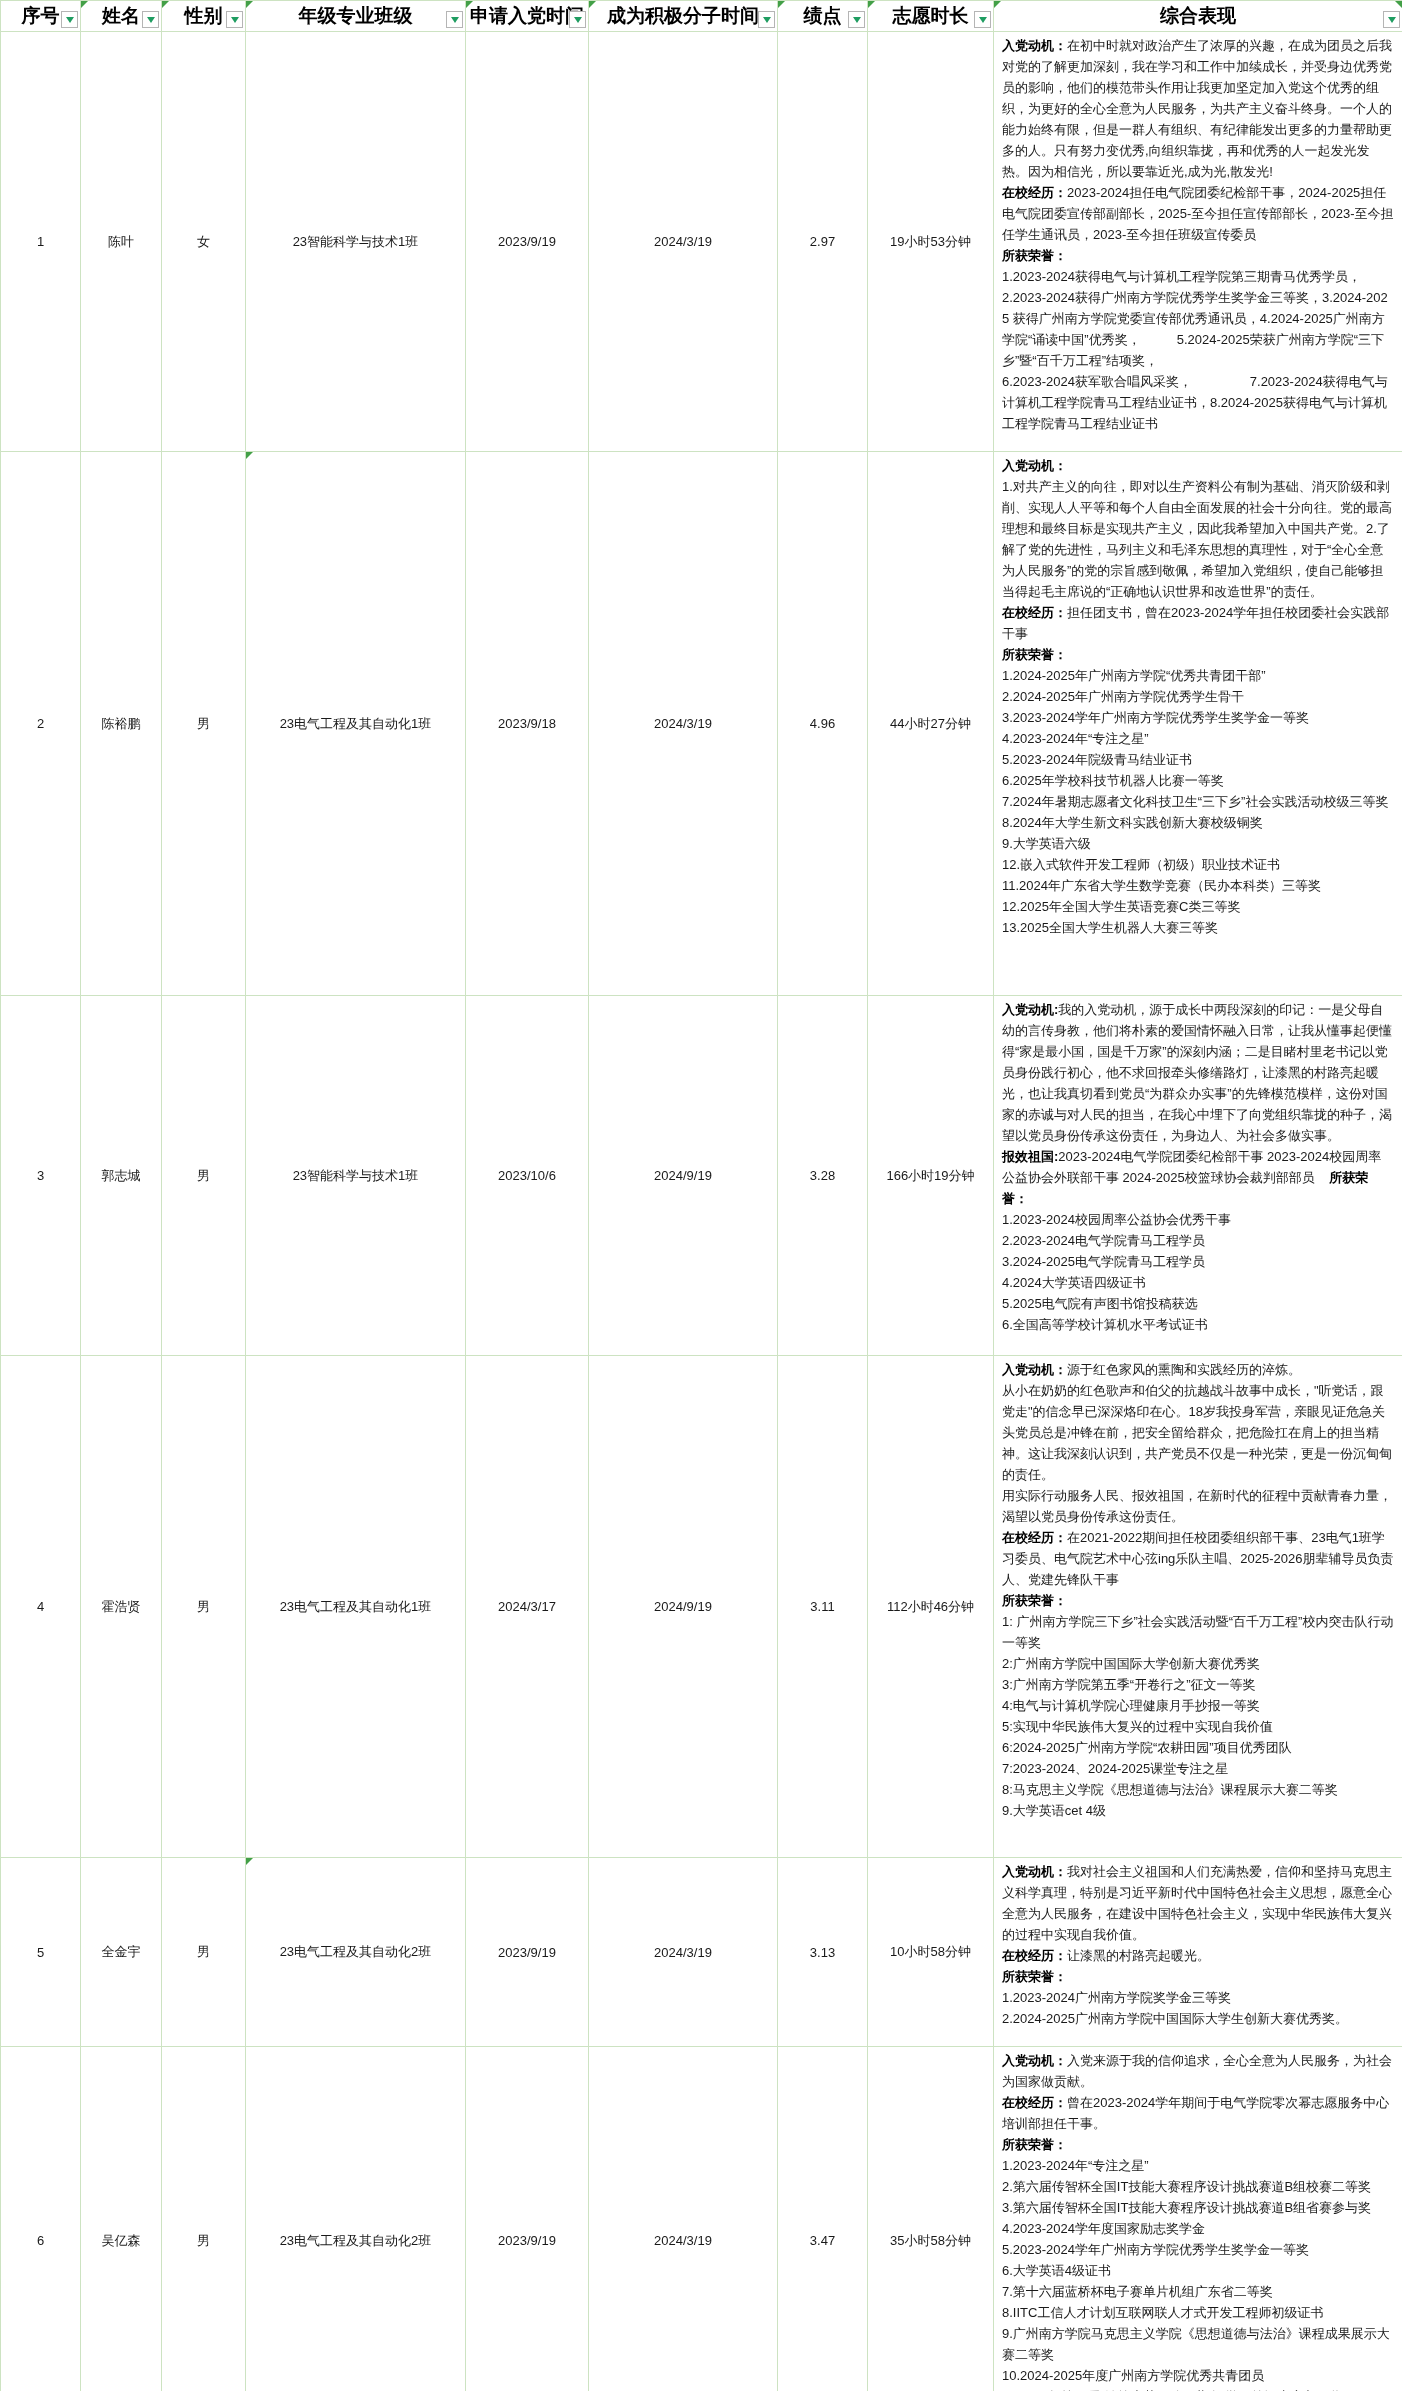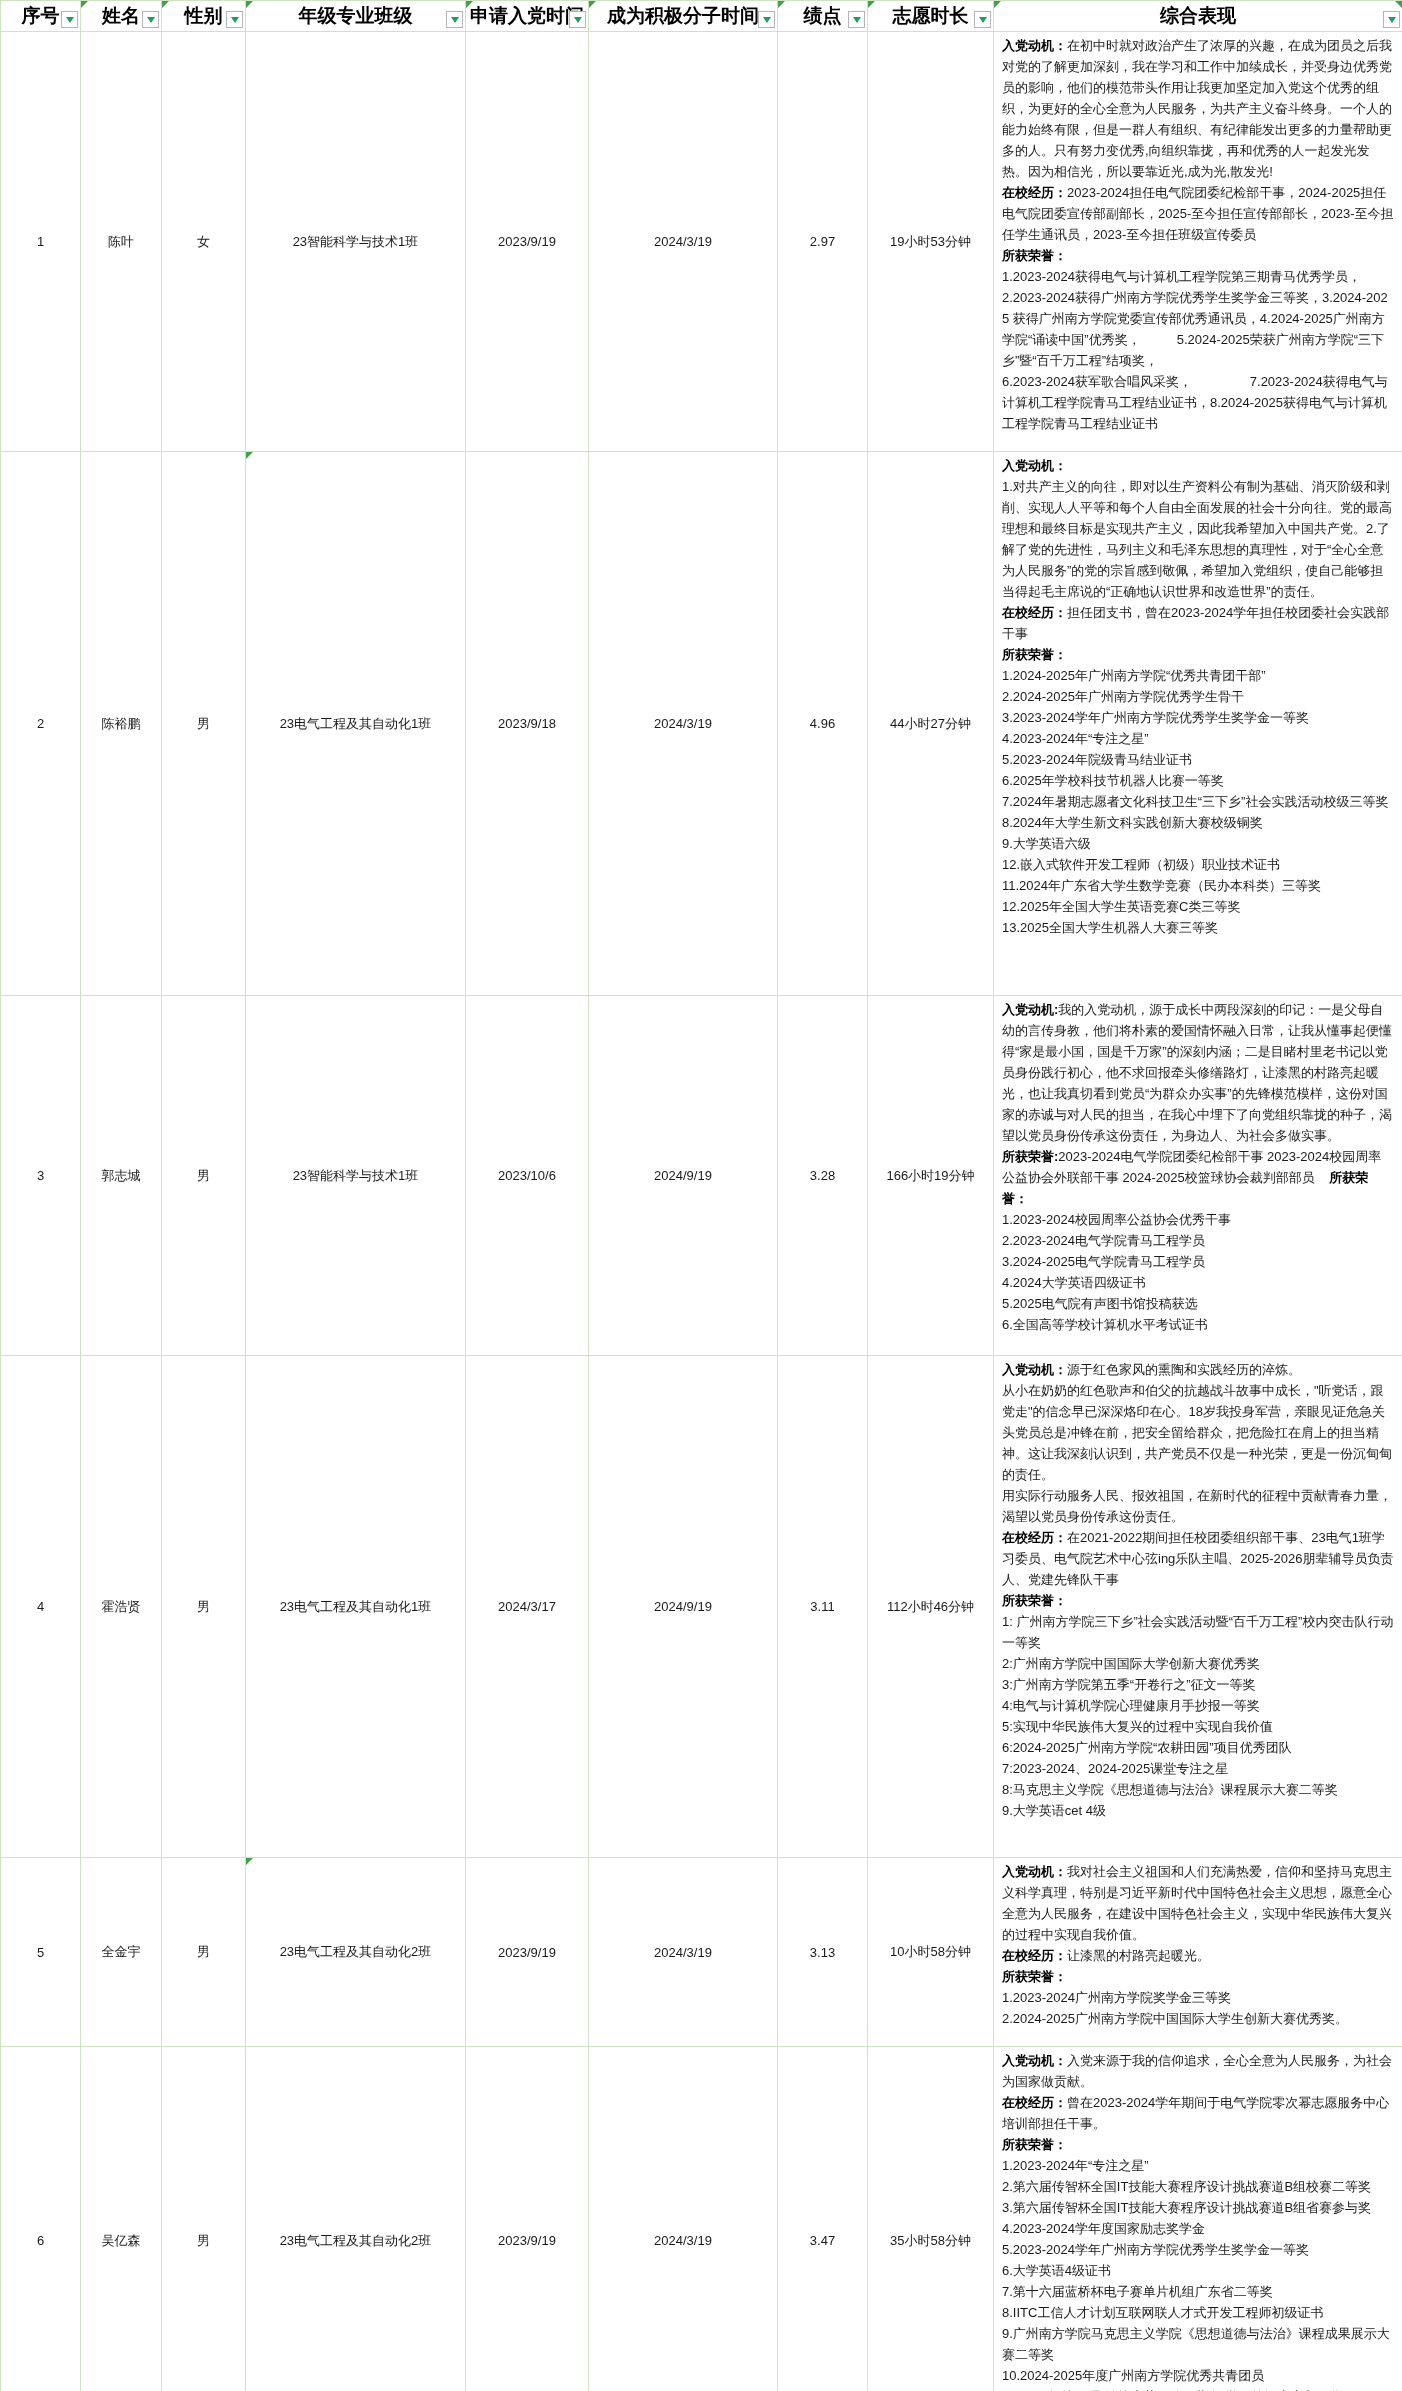--- a/index.html
+++ b/index.html
@@ -161,21 +161,21 @@
           <td class="center"><span>3</span></td>
           <td class="center"><span>郭志城</span></td>
           <td class="center"><span>男</span></td>
           <td class="center"><span>23智能科学与技术1班</span></td>
           <td class="center"><span>2023/10/6</span></td>
           <td class="center"><span>2024/9/19</span></td>
           <td class="center"><span>3.28</span></td>
           <td class="center"><span>166小时19分钟</span></td>
           <td class="perf">
             <div class="p"><span class="b">入党动机:</span><span>我的入党动机，源于成长中两段深刻的印记：一是父母自幼的言传身教，他们将朴素的爱国情怀融入日常，让我从懂事起便懂得“家是最小国，国是千万家”的深刻内涵；二是目睹村里老书记以党员身份践行初心，他不求回报牵头修缮路灯，让漆黑的村路亮起暖光，也让我真切看到党员“为群众办实事”的先锋模范模样，这份对国家的赤诚与对人民的担当，在我心中埋下了向党组织靠拢的种子，渴望以党员身份传承这份责任，为身边人、为社会多做实事。</span></div>
-            <div class="p"><span class="b">所获荣誉:</span><span>2023-2024电气学院团委纪检部干事 2023-2024校园周率公益协会外联部干事 2024-2025校篮球协会裁判部部员    </span><span class="b">所获荣誉：</span></div>
+            <div class="p"><span class="b">报效祖国:</span><span>2023-2024电气学院团委纪检部干事 2023-2024校园周率公益协会外联部干事 2024-2025校篮球协会裁判部部员    </span><span class="b">所获荣誉：</span></div>
             <div class="p"><span>1.2023-2024校园周率公益协会优秀干事</span></div>
             <div class="p"><span>2.2023-2024电气学院青马工程学员</span></div>
             <div class="p"><span>3.2024-2025电气学院青马工程学员</span></div>
             <div class="p"><span>4.2024大学英语四级证书</span></div>
             <div class="p"><span>5.2025电气院有声图书馆投稿获选</span></div>
             <div class="p"><span>6.全国高等学校计算机水平考试证书</span></div>
           </td>
         </tr>
         <tr class="tr-3">
           <td class="center"><span>4</span></td>

